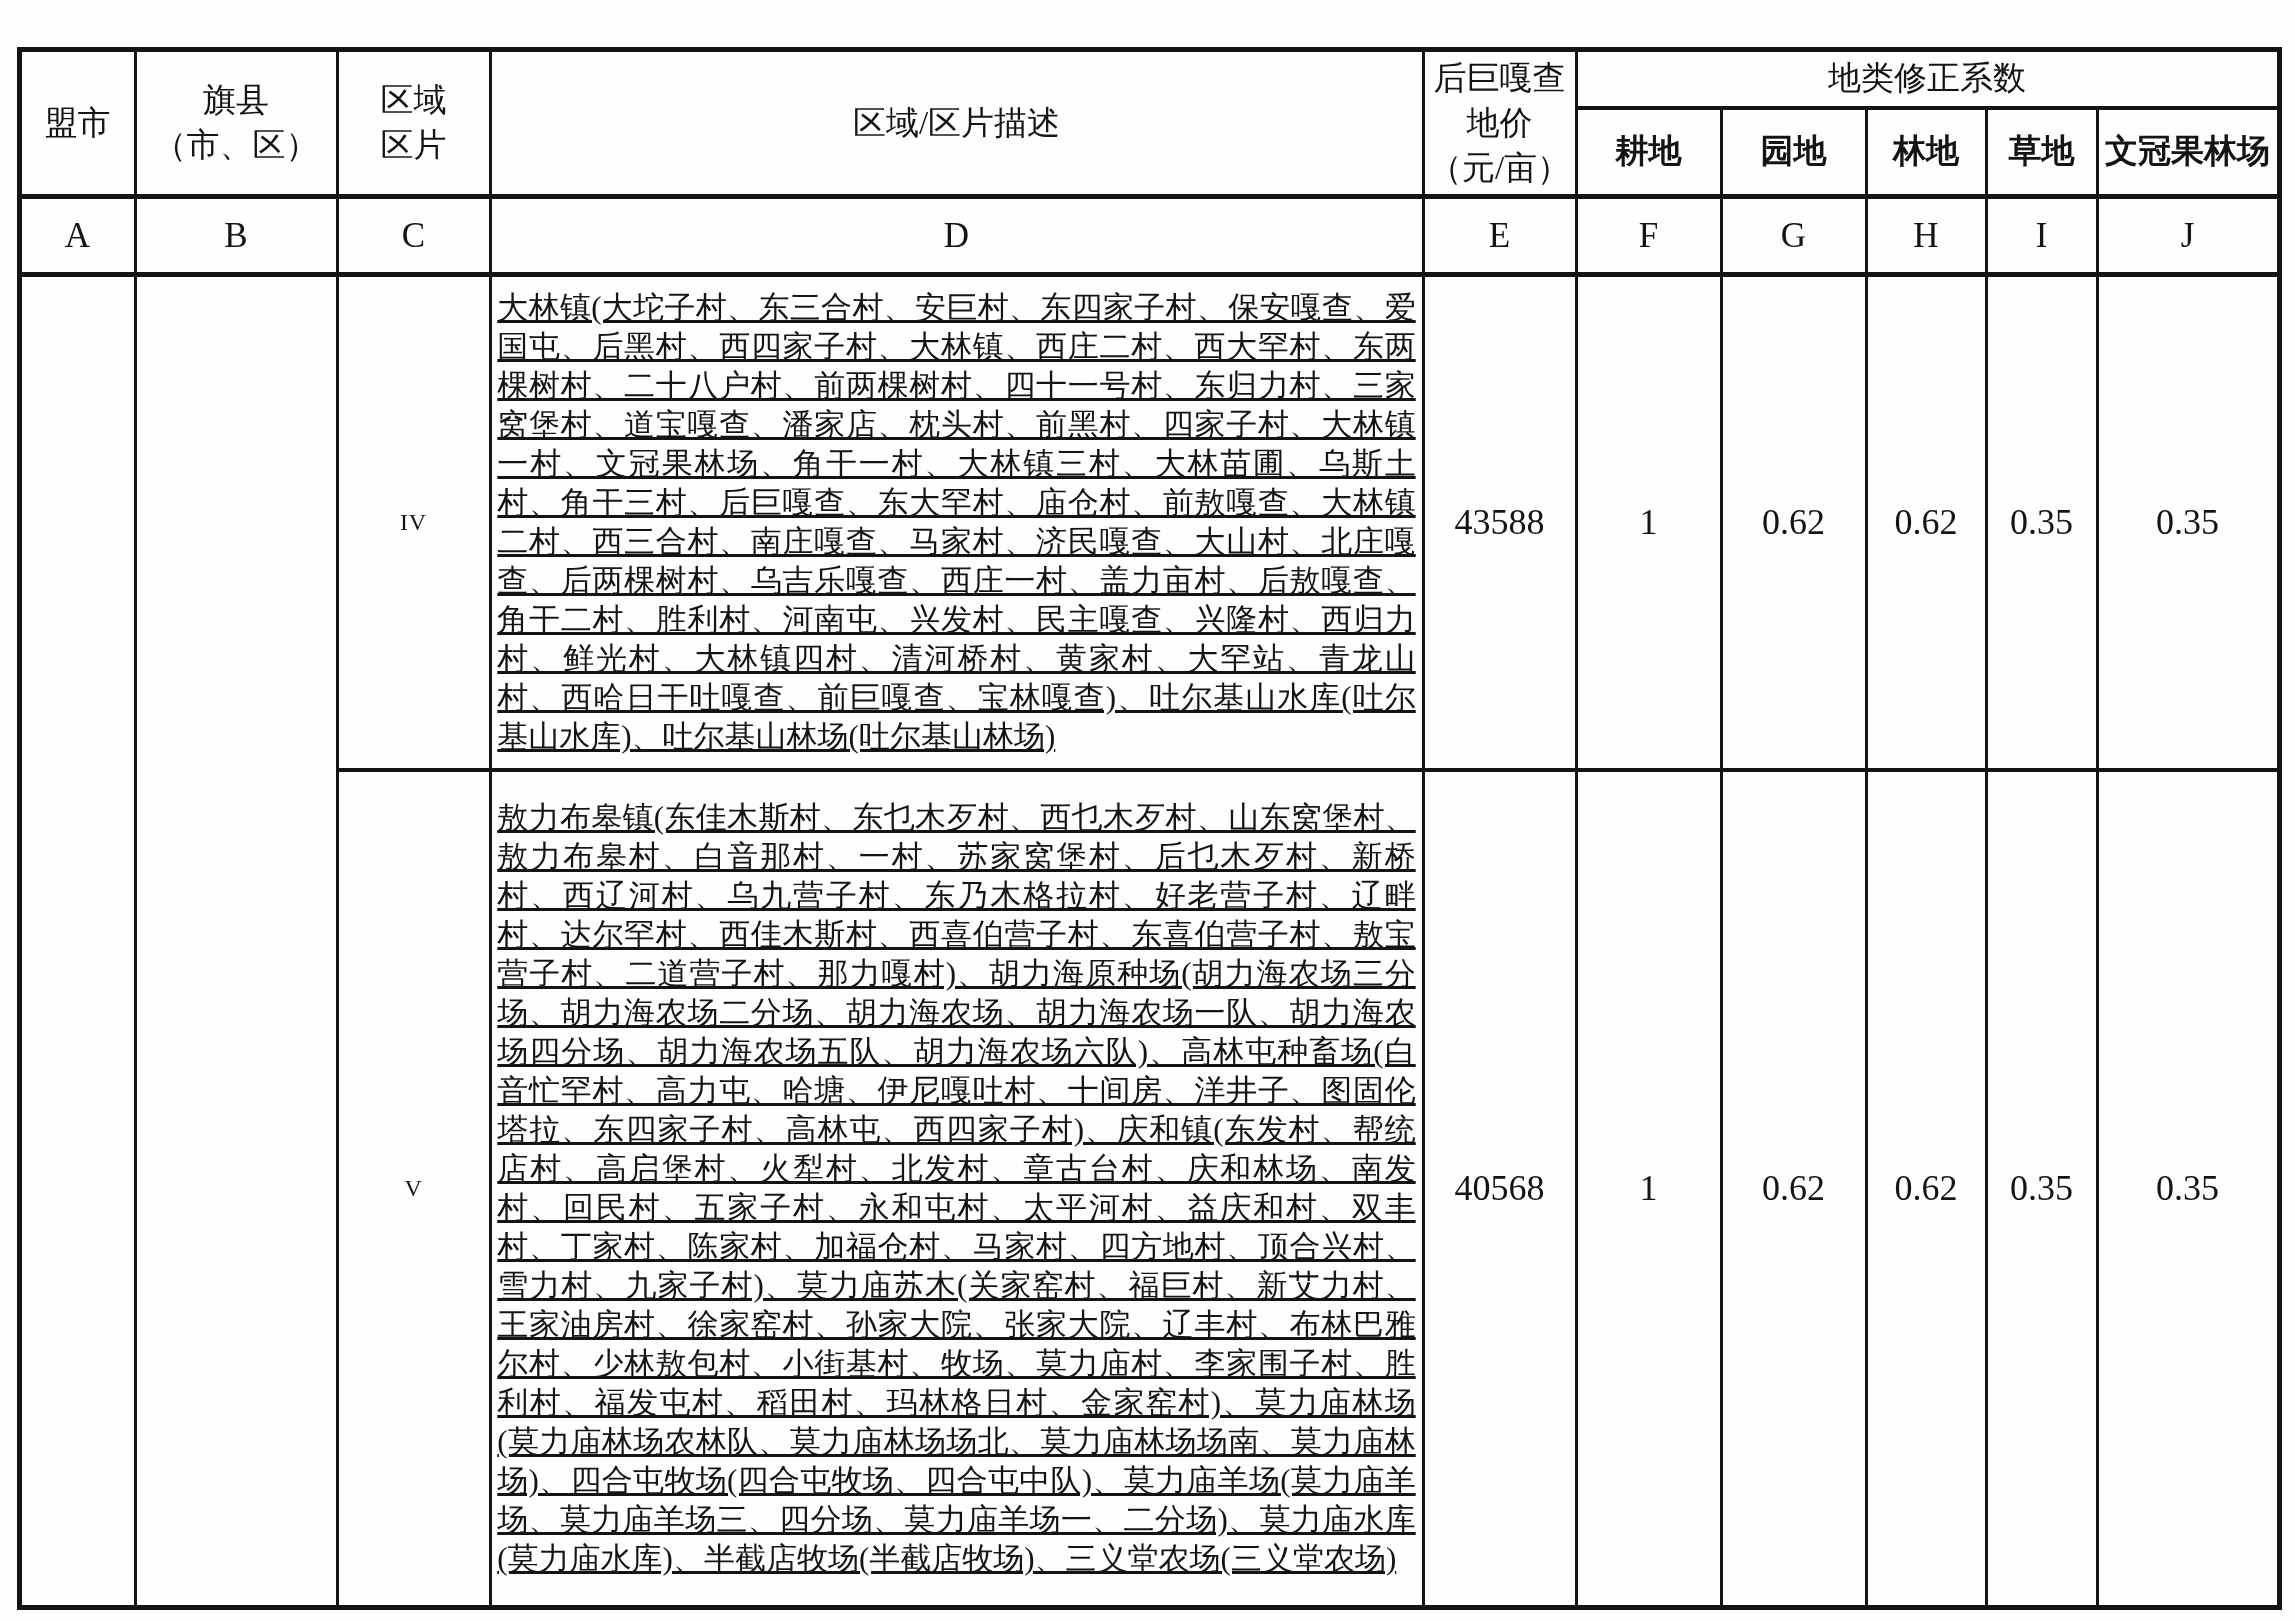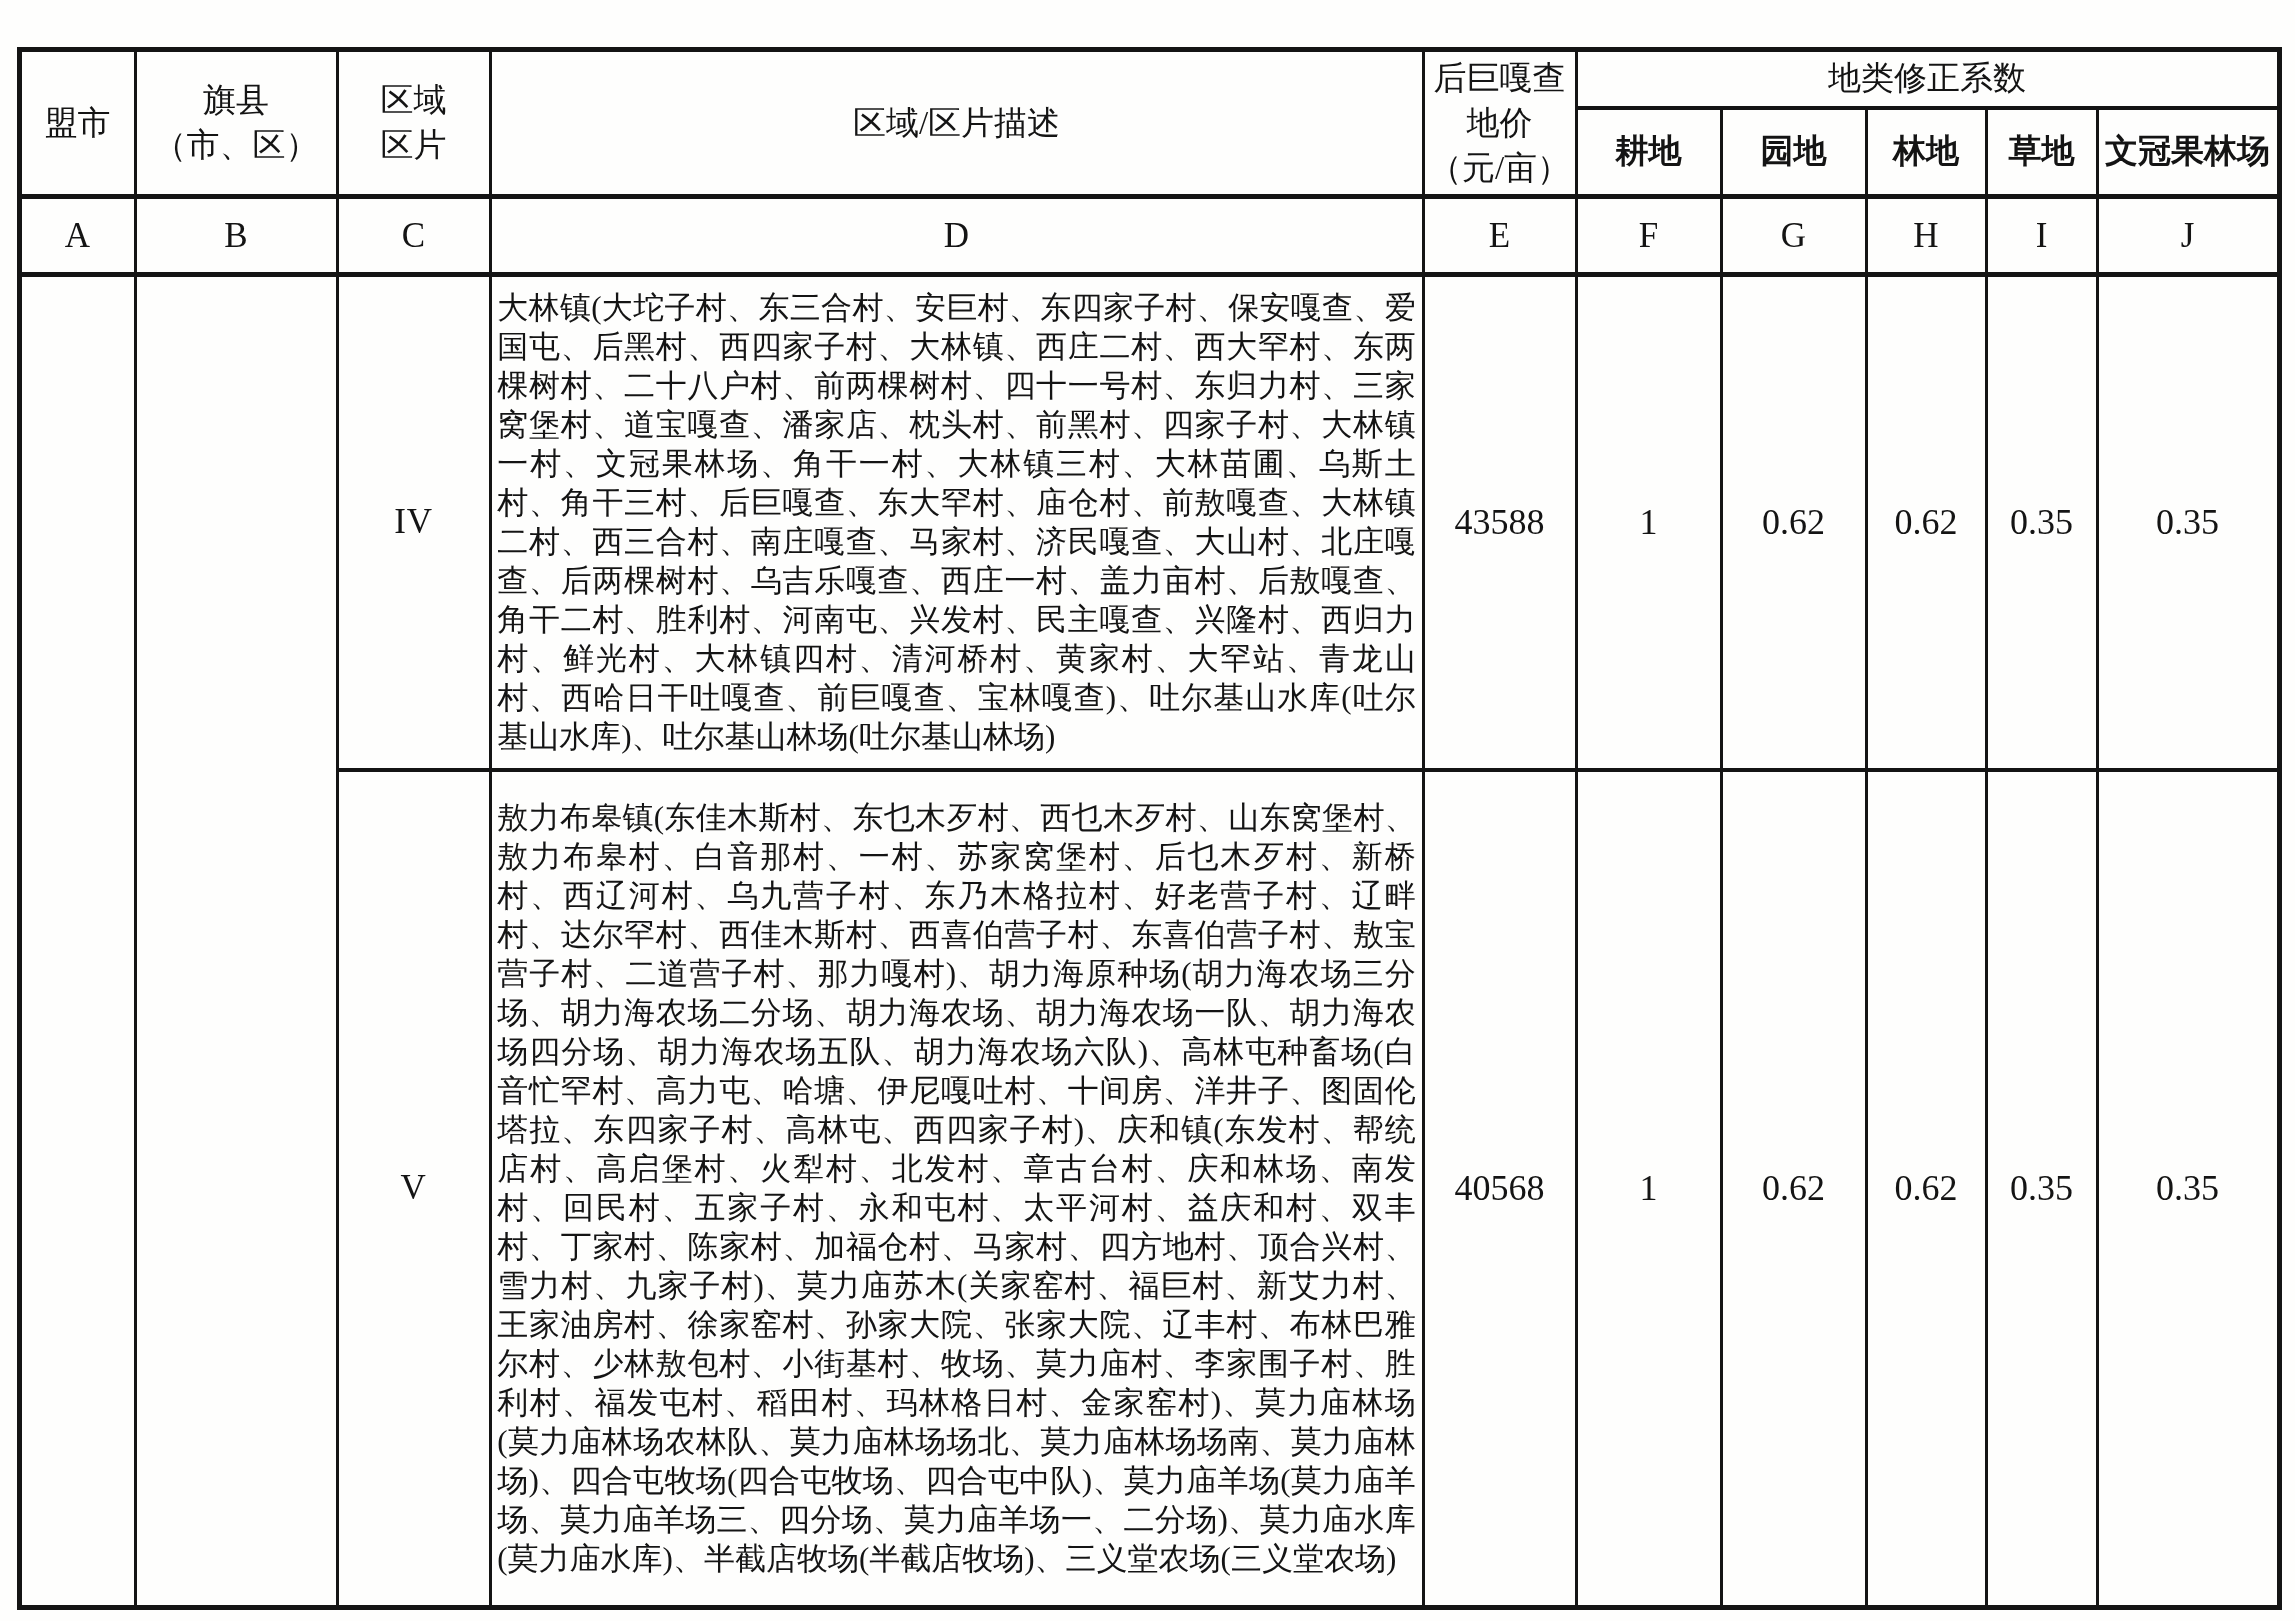--- a/index.html
+++ b/index.html
@@ -43,30 +43,31 @@
   tr.header-sub th { border-top-width: 4.1px; font-weight: bold; }
   
   .letter-cell {
     font-size: 35px;
     border-top-width: 5px;
     border-bottom-width: 5px;
     font-family: "Liberation Serif", "DejaVu Serif", serif;
   }
   
   .zone-cell {
-    font-size: 35px;
+    font-size: 24px;
     letter-spacing: 0.8px;
   }
   .desc-cell {
     text-align: justify;
     text-align-last: left;
     font-size: 31px;
     line-height: 39px;
     padding: 8.3px 5.8px 8.3px 5.8px;
     vertical-align: middle;
+    text-decoration: underline;
   }
   .num-cell {
     font-size: 36px;
   }
   tr.row-v > td { border-top-width: 4.1px; }
   
   tr.header-top    { height: 58px; }
   tr.header-sub    { height: 89px; }
   tr.letter-row    { height: 78px; }
   tr.row-iv        { height: 495px; }

